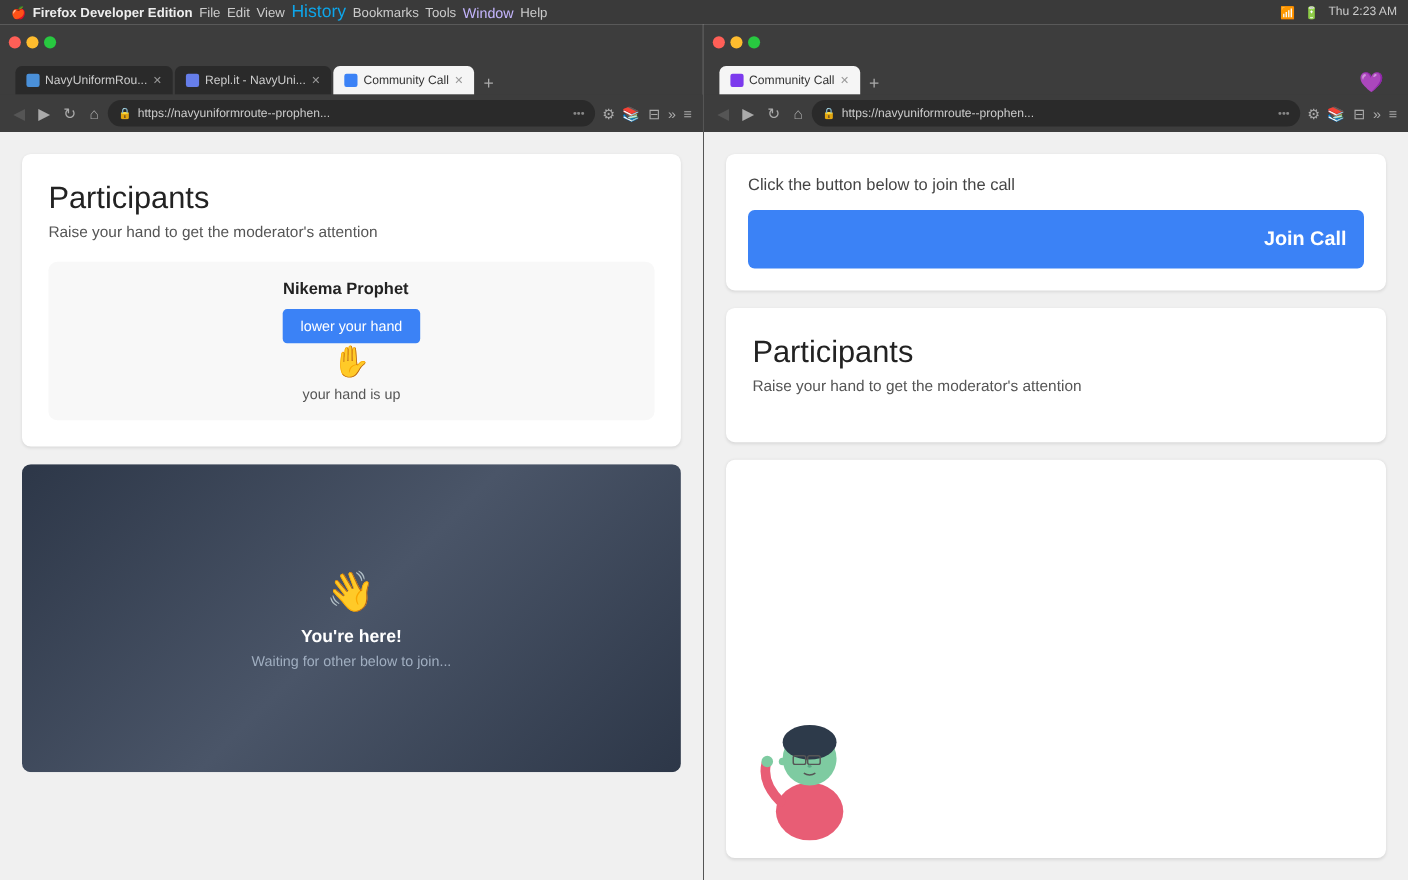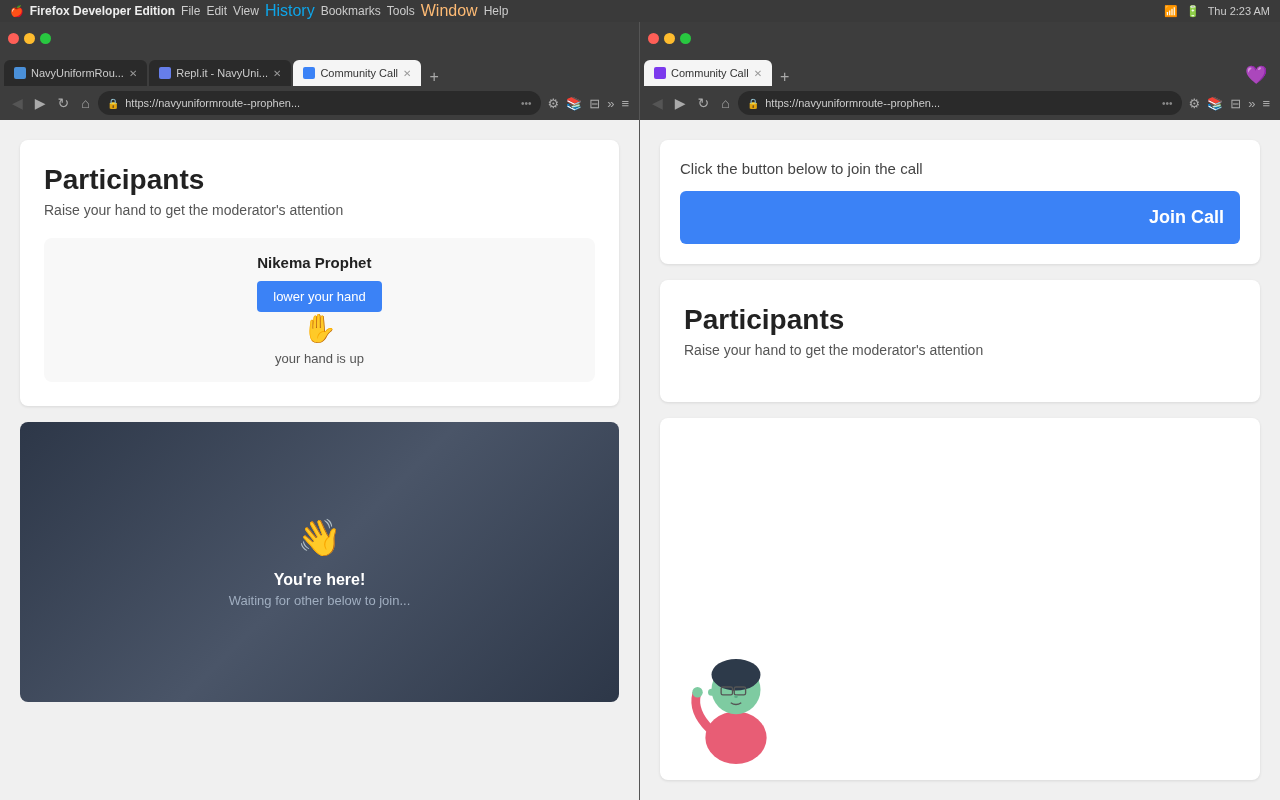--- a/index.html
+++ b/index.html
@@ -56,21 +56,21 @@
     }
     .tl { width: 11px; height: 11px; border-radius: 50%; }
     .tl.red { background: #ff5f57; }
     .tl.yellow { background: #febc2e; }
     .tl.green { background: #28c840; }
 
     .tabs-row {
       display: flex;
       align-items: flex-end;
       height: 32px;
-      padding: 0 4px;
+      padding: 0 14px;
       gap: 2px;
     }
 
     .tab {
       display: flex;
       align-items: center;
       height: 26px;
       padding: 0 10px;
       border-radius: 6px 6px 0 0;
       font-size: 11px;
@@ -162,21 +162,21 @@
     .participants-section {
       background: white;
       border-radius: 8px;
       padding: 24px;
       margin-bottom: 16px;
       box-shadow: 0 1px 3px rgba(0,0,0,0.1);
     }
 
     .section-title {
       font-size: 28px;
-      font-weight: 700;
+      font-weight: 400;
       color: #222;
       margin-bottom: 6px;
     }
 
     .section-subtitle {
       font-size: 14px;
       color: #555;
       margin-bottom: 20px;
     }
 
@@ -349,21 +349,21 @@
 <div class="os-bar">
   <div class="os-bar-left">
     <span>🍎</span>
     <span style="font-weight:600; font-size:12px; color:#eee;">Firefox Developer Edition</span>
     <span style="font-size:12px; color:#ccc;">File</span>
     <span style="font-size:12px; color:#ccc;">Edit</span>
     <span style="font-size:12px; color:#ccc;">View</span>
     <span style="font-size:16px; color:#0ea5e9;">History</span>
     <span style="font-size:12px; color:#ccc;">Bookmarks</span>
     <span style="font-size:12px; color:#ccc;">Tools</span>
-    <span style="font-size:16px; color:#fdba74;">Window</span>
+    <span style="font-size:13px; color:#c4b5fd;">Window</span>
     <span style="font-size:12px; color:#ccc;">Help</span>
   </div>
   <div class="os-bar-right" style="font-size:11px; color:#ccc; display:flex; gap:8px;">
     <span>📶</span>
     <span>🔋</span>
     <span>Thu 2:23 AM</span>
   </div>
 </div>
 
 <div class="browsers-container">

